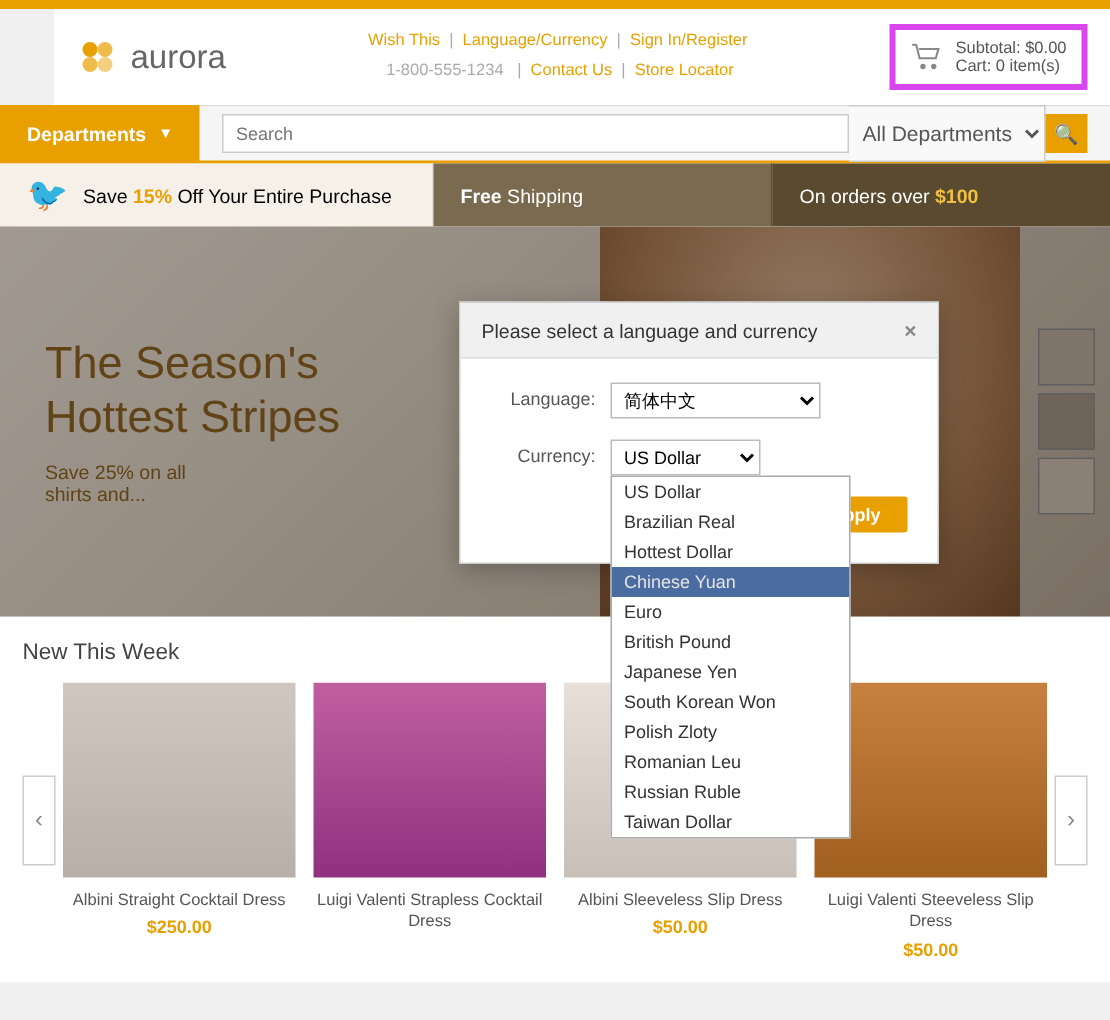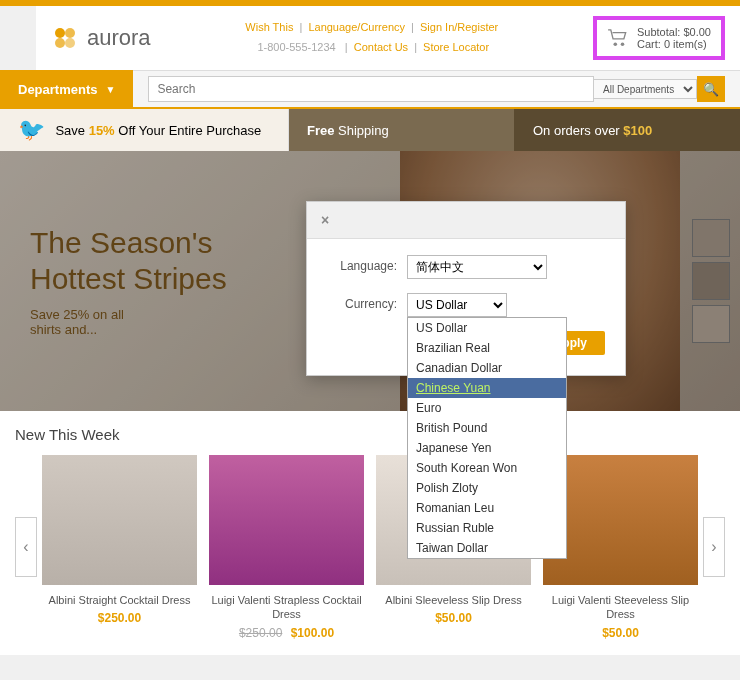--- a/index.html
+++ b/index.html
@@ -18,21 +18,21 @@
     .header-links span { color: #aaa; margin: 0 3px; }
     .cart-area { display: flex; align-items: center; gap: 8px; border: 4px solid #d946ef; padding: 6px 10px; font-size: 11px; color: #555; }
     .cart-icon-svg { width: 22px; height: 18px; }
 
     
     .nav-bar { background: #f5f5f5; border-bottom: 2px solid #e8a000; display: flex; align-items: center; padding: 0; height: 38px; }
     .departments-btn { background: #e8a000; color: #fff; font-weight: bold; font-size: 13px; padding: 0 18px; height: 38px; display: flex; align-items: center; gap: 8px; cursor: pointer; border: none; }
     .departments-btn .arrow { font-size: 10px; }
     .search-area { flex: 1; display: flex; align-items: center; padding: 0 15px; height: 38px; }
     .search-input { flex: 1; height: 26px; border: 1px solid #ccc; padding: 0 8px; font-size: 12px; outline: none; }
-    .search-dropdown { border: 1px solid #ccc; border-left: none; height: 20px; padding: 0 5px; font-size: 10px; background: #f9f9f9; color: #555; cursor: pointer; }
+    .search-dropdown { border: 1px solid #ccc; border-left: none; height: 38px; padding: 0 5px; font-size: 14px; background: #f9f9f9; color: #555; cursor: pointer; }
     .search-btn { background: #e8a000; border: none; width: 28px; height: 26px; cursor: pointer; display: flex; align-items: center; justify-content: center; color: #fff; font-size: 13px; }
 
     
     .promo-bar { display: flex; align-items: stretch; height: 42px; }
     .promo-item { display: flex; align-items: center; padding: 0 18px; gap: 10px; font-size: 13px; }
     .promo-1 { background: #f5f0e8; flex: 1.2; border-right: 1px solid #ddd; }
     .promo-1 .icon-bird { color: #c0392b; font-size: 22px; }
     .promo-2 { background: #7a6a50; color: #fff; flex: 0.9; border-right: 1px solid #5a4a30; }
     .promo-3 { background: #5a4a30; color: #fff; flex: 0.9; }
     .promo-bold { font-weight: bold; margin-top: 40px; }
@@ -59,21 +59,21 @@
     .modal-close { cursor: pointer; color: #888; font-size: 14px; font-weight: bold; background: none; border: none; }
     .modal-body { padding: 16px 20px 20px; }
     .modal-row { display: flex; align-items: flex-start; margin-bottom: 14px; gap: 10px; }
     .modal-label { width: 70px; text-align: right; color: #555; padding-top: 4px; flex-shrink: 0; }
     .modal-row select { height: 24px; border: 1px solid #bbb; padding: 0 4px; font-size: 12px; background: #fff; }
     .lang-select { width: 140px; }
     .currency-select-wrap { position: relative; width: 100px; }
     .currency-select { width: 100px; height: 24px; border: 1px solid #aaa; font-size: 12px; padding: 0 4px; }
     .dropdown-list { position: absolute; top: 24px; left: 0; width: 160px; border: 1px solid #aaa; background: #fff; z-index: 30; list-style: none; }
     .dropdown-list li { padding: 3px 8px; cursor: pointer; color: #333; font-size: 12px; }
-    .dropdown-list li.selected { background: #4a6ca0; color: #bef264; text-decoration: underline; }
+    .dropdown-list li.selected { background: #4a6ca0; color: #e5e5e5; }
     .modal-apply-row { display: flex; justify-content: flex-end; margin-top: 10px; }
     .apply-btn { background: #e8a000; color: #fff; border: none; padding: 5px 18px; font-size: 12px; cursor: pointer; font-weight: bold; border-radius: 2px; }
 
     
     .products-section { background: #fff; padding: 15px; }
     .section-title { font-size: 15px; color: #444; font-weight: normal; margin-bottom: 12px; }
     .products-row { display: flex; align-items: center; }
     .nav-arrow { width: 22px; height: 60px; background: none; border: 1px solid #ccc; cursor: pointer; display: flex; align-items: center; justify-content: center; color: #888; font-size: 16px; flex-shrink: 0; }
     .products-grid { display: flex; gap: 12px; flex: 1; overflow: hidden; padding: 0 5px; }
     .product-card { flex: 1; min-width: 0; text-align: center; }
@@ -180,39 +180,40 @@
     <div class="hero-thumbnails">
       <div class="hero-thumb"></div>
       <div class="hero-thumb"></div>
       <div class="hero-thumb"></div>
     </div>
   </div>
 
   <div class="modal-overlay">
     <div class="modal">
       <div class="modal-header">
+        <span>Please select a language and currency</span>
         <button class="modal-close">×</button>
       </div>
       <div class="modal-body">
         <div class="modal-row">
           <span class="modal-label">Language:</span>
           <select class="lang-select">
             <option>简体中文</option>
           </select>
         </div>
         <div class="modal-row">
           <span class="modal-label">Currency:</span>
           <div class="currency-select-wrap">
             <select class="currency-select">
               <option>US Dollar</option>
             </select>
             <ul class="dropdown-list">
               <li>US Dollar</li>
               <li>Brazilian Real</li>
-              <li>Canadian Dollar</li>
+              <li>Hottest Dollar</li>
               <li class="selected">Chinese Yuan</li>
               <li>Euro</li>
               <li>British Pound</li>
               <li>Japanese Yen</li>
               <li>South Korean Won</li>
               <li>Polish Zloty</li>
               <li>Romanian Leu</li>
               <li>Russian Ruble</li>
               <li>Taiwan Dollar</li>
             </ul>
@@ -236,24 +237,20 @@
         <div class="product-img product-img-1"></div>
         <div class="product-name">Albini Straight Cocktail Dress</div>
         <div class="product-price">
           <span>$250.00</span>
         </div>
       </div>
 
       <div class="product-card">
         <div class="product-img product-img-2"></div>
         <div class="product-name">Luigi Valenti Strapless Cocktail Dress</div>
-        <div class="product-price">
-          <span class="product-price-old">$250.00</span>
-          <span>$100.00</span>
-        </div>
       </div>
 
       <div class="product-card">
         <div class="product-img product-img-3"></div>
         <div class="product-name">Albini Sleeveless Slip Dress</div>
         <div class="product-price">
           <span>$50.00</span>
         </div>
       </div>
 

